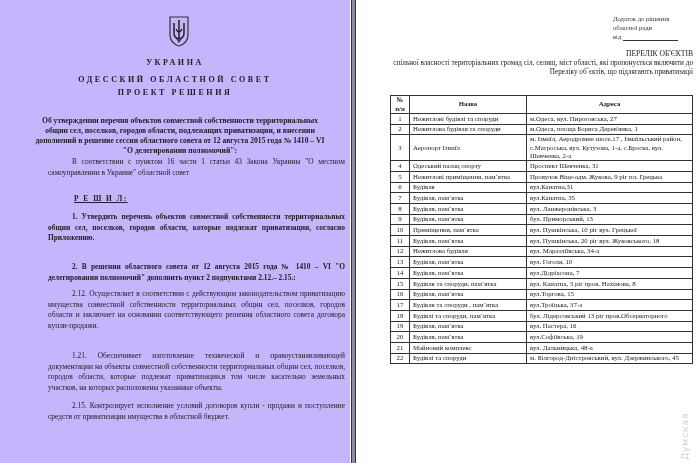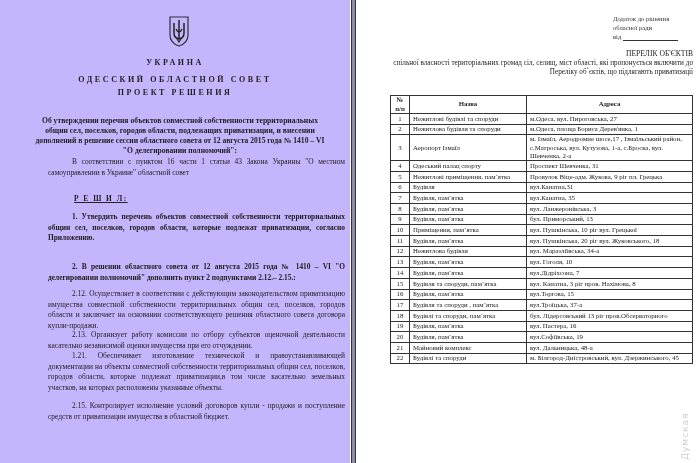--- a/index.html
+++ b/index.html
@@ -96,21 +96,20 @@
   </svg>
   <div class="hdr hdr1">УКРАИНА</div>
   <div class="hdr hdr2">ОДЕССКИЙ ОБЛАСТНОЙ СОВЕТ</div>
   <div class="hdr hdr3">ПРОЕКТ РЕШЕНИЯ</div>
   <div class="title-block">Об утверждении перечня объектов совместной собственности территориальных общин сел, поселков, городов области, подлежащих приватизации, и внесении дополнений в решение сессии областного совета от 12 августа 2015 года  № 1410 – VI "О делегировании полномочий":</div>
   <div class="par indent p-basis">В соответствии с пунктом 16 части 1 статьи 43 Закона Украины "О местном самоуправлении в Украине" областной совет</div>
   <div class="par p-resolved">Р Е Ш И Л:</div>
   <div class="par indent bold p-1">1.  Утвердить перечень объектов совместной собственности территориальных общин сел, поселков, городов области, которые подлежат приватизации, согласно Приложению.</div>
   <div class="par indent bold p-2">2. В решении областного совета от 12 августа 2015 года № 1410 – VI   "О делегировании полномочий" дополнить пункт 2 подпунктами 2.12.– 2.15.:</div>
   <div class="par indent p-212">2.12. Осуществляет в соответствии с действующим законодательством приватизацию имущества совместной собственности территориальных общин сел, поселков, городов области и заключает на основании соответствующего решения областного совета договора купли-продажи.</div>
-  <div class="par indent p-213">2.13. Организует работу комиссии по отбору субъектов оценочной деятельности касательно независимой оценки имущества при его отчуждении.</div>
   <div class="par indent p-214">1.21. Обеспечивает изготовление технической и правоустанавливающей документации на объекты совместной собственности территориальных общин сел, поселков, городов области, которые подлежат приватизации,в том числе касательно земельных участков, на которых расположены указанные объекты.</div>
   <div class="par indent p-215">2.15. Контролирует исполнение условий договоров купли - продажи и поступление средств от приватизации имущества в областной бюджет.</div>
 </div>
 
 <div class="divider"></div>
 
 <div class="page-right"></div>
 
 <div class="annex">
   <div>Додаток до рішення</div>

